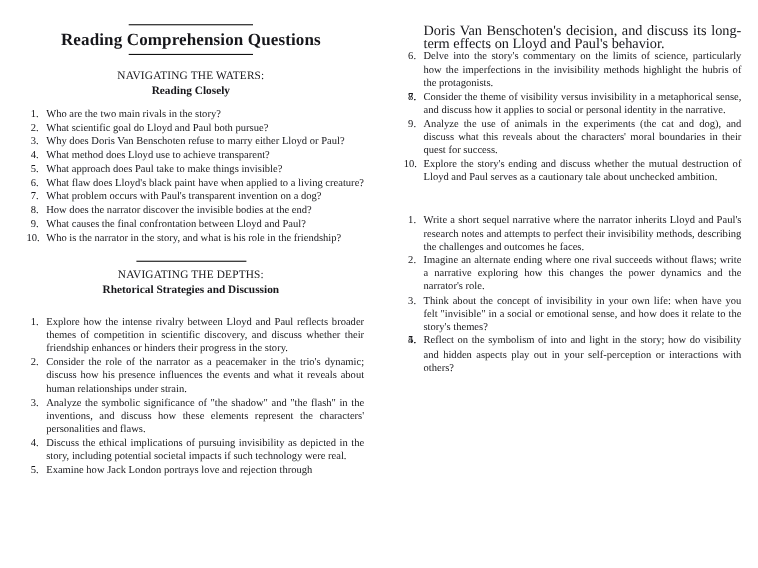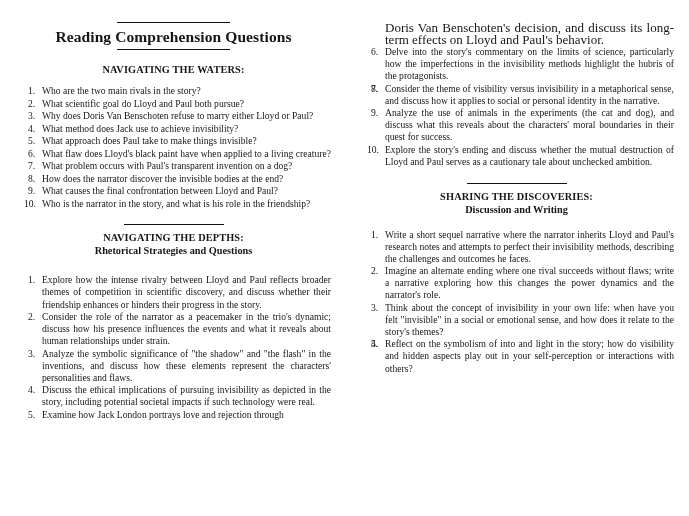--- a/index.html
+++ b/index.html
@@ -60,21 +60,21 @@
     margin: 0;
   }
   .section-rule {
     border: 0;
     border-top: 1.6px solid #111;
     width: 100px;
     margin: 0 auto 7px auto;
   }
   .section-title {
     font-size: 10.3px;
-    font-weight: bold;
+    font-weight: normal;
     line-height: 1.26;
     margin: 0;
     letter-spacing: 0.15px;
   }
   .section-subtitle {
     font-size: 10.3px;
     font-weight: bold;
     line-height: 1.26;
     margin: 0;
   }
@@ -131,41 +131,42 @@
       <div class="title-block">
         <hr class="rule rule-title-top">
         <h1 class="doc-title">Reading Comprehension Questions</h1>
         <hr class="rule rule-title-bottom">
       </div>
 
       <div class="spacer-12"></div>
 
       <div class="section-head head-gap-after">
         <div class="section-title">NAVIGATING THE WATERS:</div>
+        <div class="section-subtitle">Reading Closely</div>
       </div>
 
       <ol class="qlist">
         <li><span class="num">1.</span><span>Who are the two main rivals in the story?</span></li>
         <li><span class="num">2.</span><span>What scientific goal do Lloyd and Paul both pursue?</span></li>
         <li><span class="num">3.</span><span>Why does Doris Van Benschoten refuse to marry either Lloyd or Paul?</span></li>
-        <li><span class="num">4.</span><span>What method does Jack use to achieve invisibility?</span></li>
+        <li><span class="num">4.</span><span>What method does Lloyd use to achieve transparent?</span></li>
         <li><span class="num">5.</span><span>What approach does Paul take to make things invisible?</span></li>
         <li><span class="num">6.</span><span>What flaw does Lloyd's black paint have when applied to a living creature?</span></li>
         <li><span class="num">7.</span><span>What problem occurs with Paul's transparent invention on a dog?</span></li>
         <li><span class="num">8.</span><span>How does the narrator discover the invisible bodies at the end?</span></li>
         <li><span class="num">9.</span><span>What causes the final confrontation between Lloyd and Paul?</span></li>
         <li class="wide-num"><span class="num">10.</span><span>Who is the narrator in the story, and what is his role in the friendship?</span></li>
       </ol>
 
       <div class="spacer-14"></div>
 
       <div class="section-head head-gap-after">
         <hr class="section-rule">
         <div class="section-title">NAVIGATING THE DEPTHS:</div>
-        <div class="section-subtitle">Rhetorical Strategies and Questions</div>
+        <div class="section-subtitle">Rhetorical Strategies and Discussion</div>
       </div>
 
       <div class="spacer-8"></div>
 
       <ol class="qlist">
         <li><span class="num">1.</span><span>Explore how the intense rivalry between Lloyd and Paul reflects broader themes of competition in scientific discovery, and discuss whether their friendship enhances or hinders their progress in the story.</span></li>
         <li><span class="num">2.</span><span>Consider the role of the narrator as a peacemaker in the trio's dynamic; discuss how his presence influences the events and what it reveals about human relationships under strain.</span></li>
         <li><span class="num">3.</span><span>Analyze the symbolic significance of "the shadow" and "the flash" in the inventions, and discuss how these elements represent the characters' personalities and flaws.</span></li>
         <li><span class="num">4.</span><span>Discuss the ethical implications of pursuing invisibility as depicted in the story, including potential societal impacts if such technology were real.</span></li>
         <li><span class="num">5.</span><span>Examine how Jack London portrays love and rejection through</span></li>
@@ -180,25 +181,20 @@
       <ol class="qlist">
         <li><span class="num">6.</span><span>Delve into the story's commentary on the limits of science, particularly how the imperfections in the invisibility methods highlight the hubris of the protagonists.</span></li>
         <li><span class="num">7.</span></li>
         <li><span class="num">8.</span><span>Consider the theme of visibility versus invisibility in a metaphorical sense, and discuss how it applies to social or personal identity in the narrative.</span></li>
         <li><span class="num">9.</span><span>Analyze the use of animals in the experiments (the cat and dog), and discuss what this reveals about the characters' moral boundaries in their quest for success.</span></li>
         <li class="wide-num"><span class="num">10.</span><span>Explore the story's ending and discuss whether the mutual destruction of Lloyd and Paul serves as a cautionary tale about unchecked ambition.</span></li>
       </ol>
 
       <div class="spacer-14"></div>
 
-      <div class="section-head">
-        <hr class="section-rule">
-        <div class="section-title">SHARING THE DISCOVERIES:</div>
-        <div class="section-subtitle">Discussion and Writing</div>
-      </div>
 
       <div class="spacer-12"></div>
 
       <ol class="qlist">
         <li><span class="num">1.</span><span>Write a short sequel narrative where the narrator inherits Lloyd and Paul's research notes and attempts to perfect their invisibility methods, describing the challenges and outcomes he faces.</span></li>
         <li><span class="num">2.</span><span>Imagine an alternate ending where one rival succeeds without flaws; write a narrative exploring how this changes the power dynamics and the narrator's role.</span></li>
         <li><span class="num">3.</span><span>Think about the concept of invisibility in your own life: when have you felt "invisible" in a social or emotional sense, and how does it relate to the story's themes?</span></li>
         <li><span class="num">4.</span></li>
         <li><span class="num">5.</span><span>Reflect on the symbolism of into and light in the story; how do visibility and hidden aspects play out in your self-perception or interactions with others?</span></li>
       </ol>

